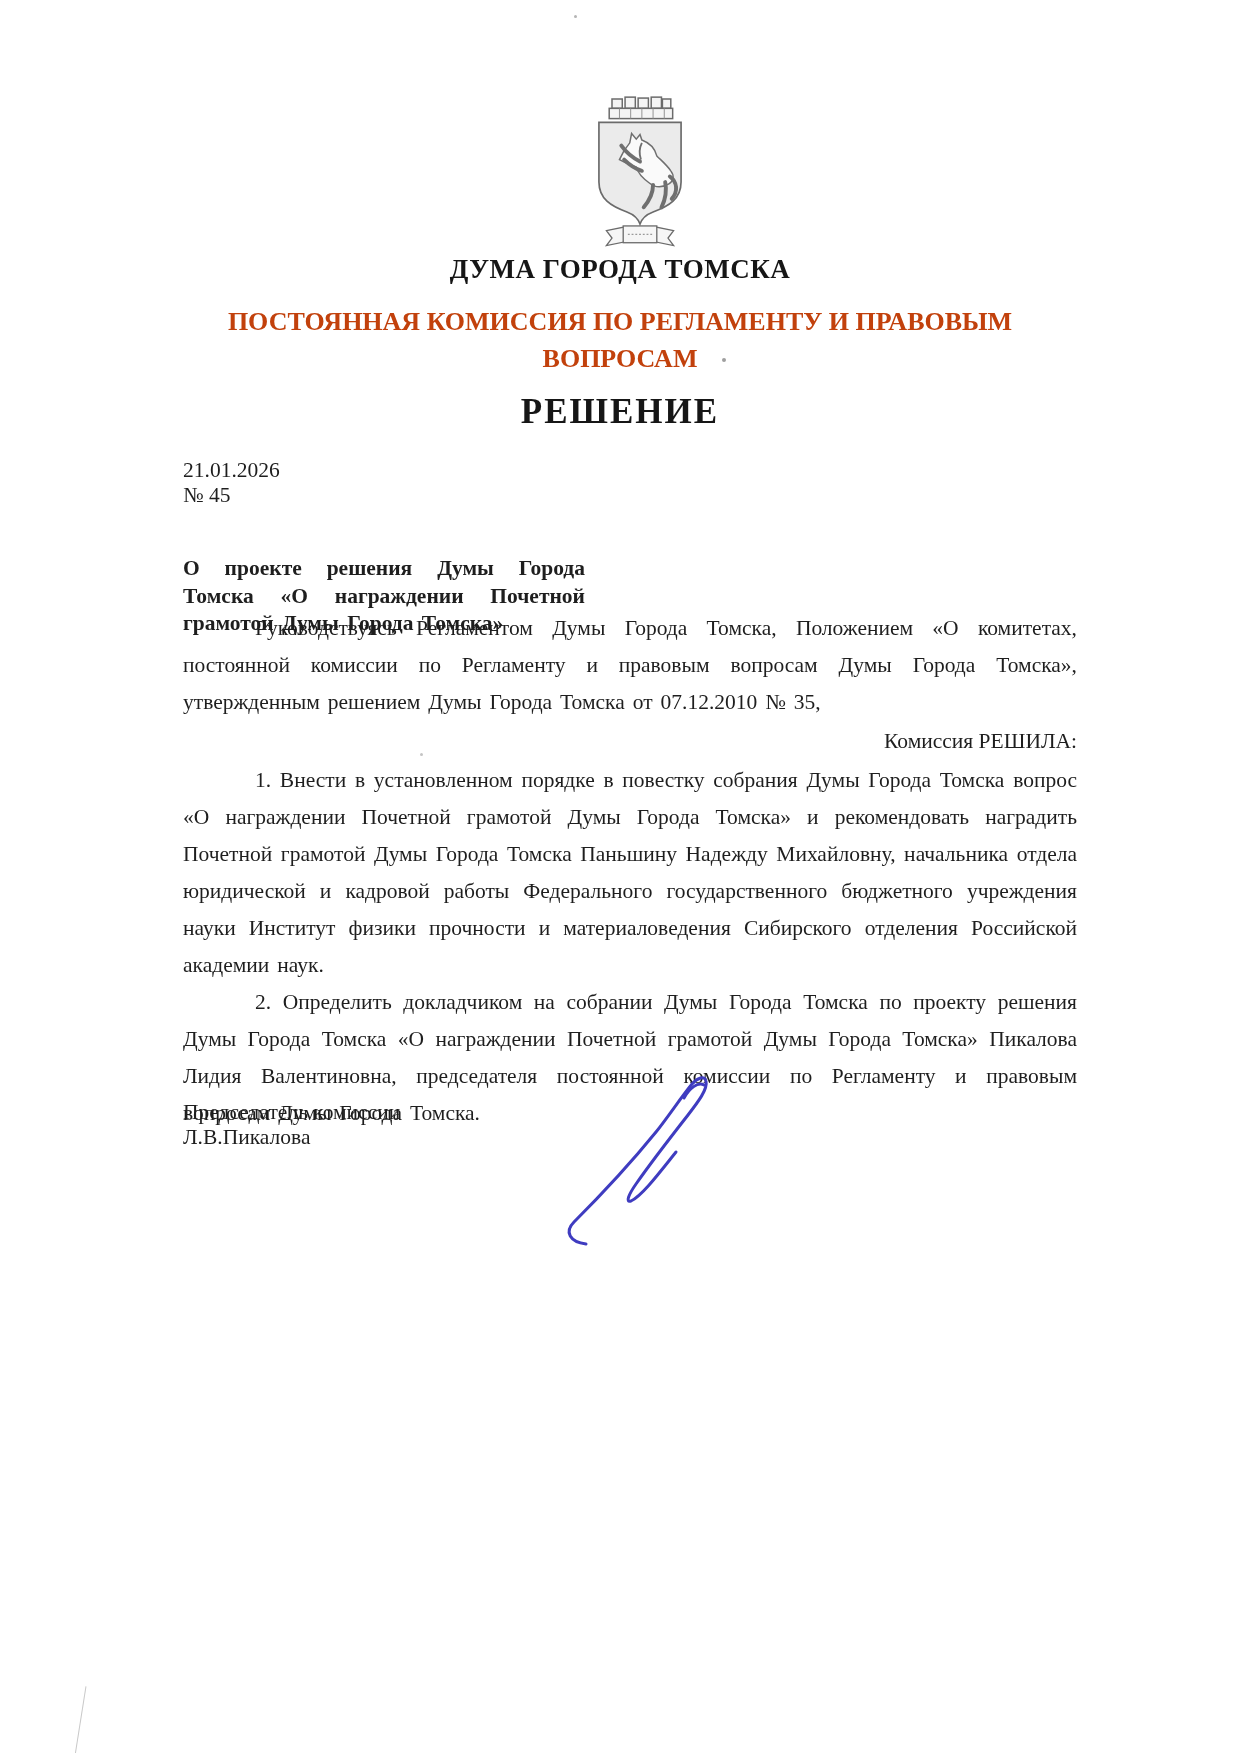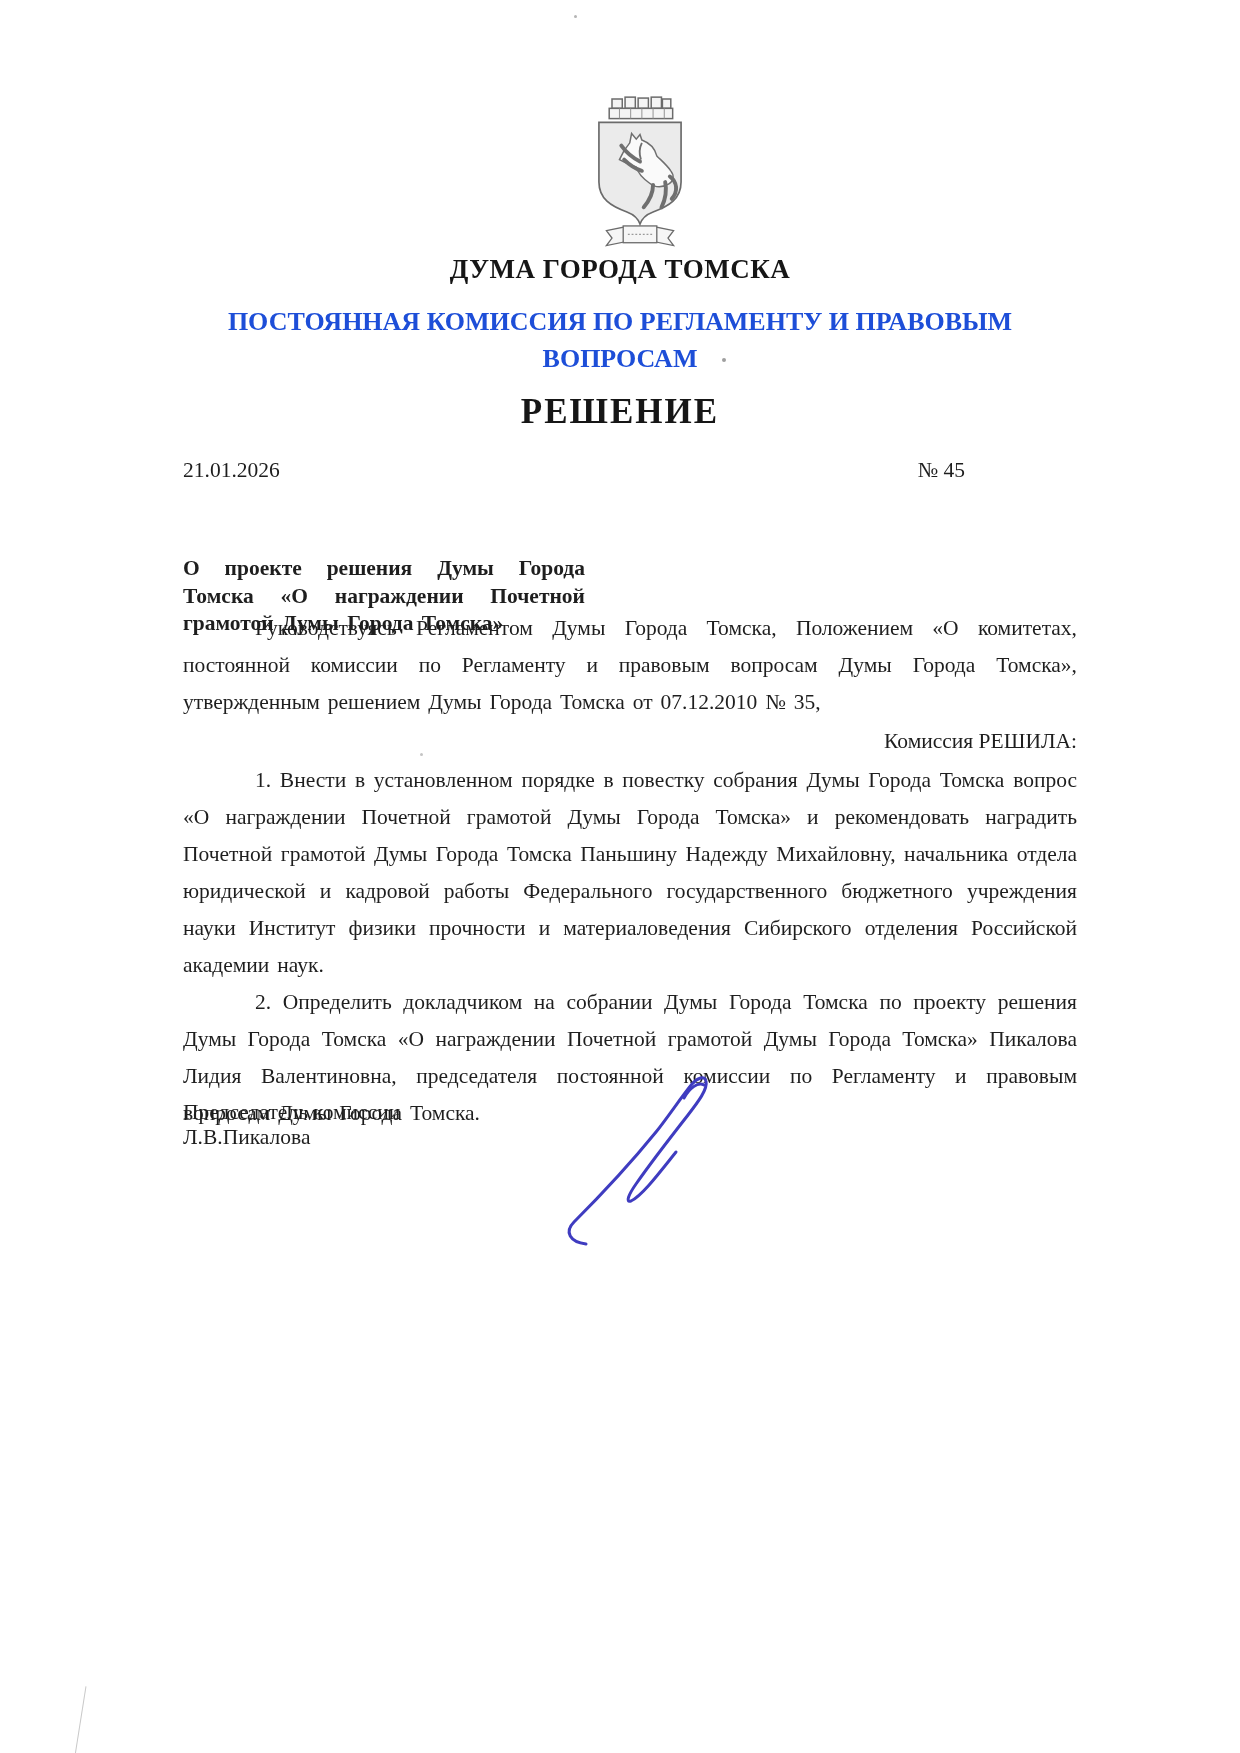--- a/index.html
+++ b/index.html
@@ -14,32 +14,32 @@
   }
   .emblem { position: absolute; left: 584px; top: 90px; }
   .org-name {
     position: absolute; top: 254px; left: 0; width: 100%;
     text-align: center; font-weight: bold; font-size: 27px; letter-spacing: 0.5px;
     color: #161616;
   }
   .commission-name {
     position: absolute; top: 303px; left: 210px; width: 820px;
     text-align: center; font-weight: bold; font-size: 26px; line-height: 37px;
-    color: #1d4ed8;
+    color: #c2410c;
   }
   .doc-type {
     position: absolute; top: 392px; left: 0; width: 100%;
     text-align: center; font-weight: bold; font-size: 35px; letter-spacing: 2px;
     color: #161616;
   }
   .content { position: absolute; left: 183px; top: 0; width: 894px; font-size: 21.5px; }
   .date-row {
     position: absolute; top: 458px; left: 0; width: 100%;
     display: flex; justify-content: space-between;
-    box-sizing: border-box; padding-right: 112px;
+    box-sizing: border-box; padding-right: 112px; flex-direction: column;
   }
   .subject {
     position: absolute; top: 512px; left: 0; width: 402px;
     font-weight: bold; text-align: justify; line-height: 27.5px;
     word-spacing: 0.14em;
     margin-top: 43px;
   }
   .body-text { position: absolute; top: 610px; left: 0; width: 894px; }
   .body-text p { margin: 0; line-height: 37px; }
   .para { text-align: justify; word-spacing: 0.12em; }

